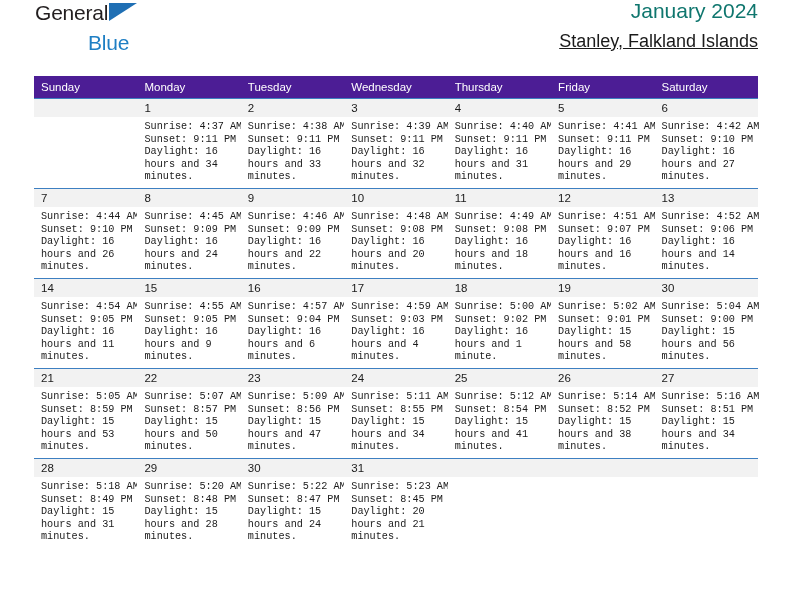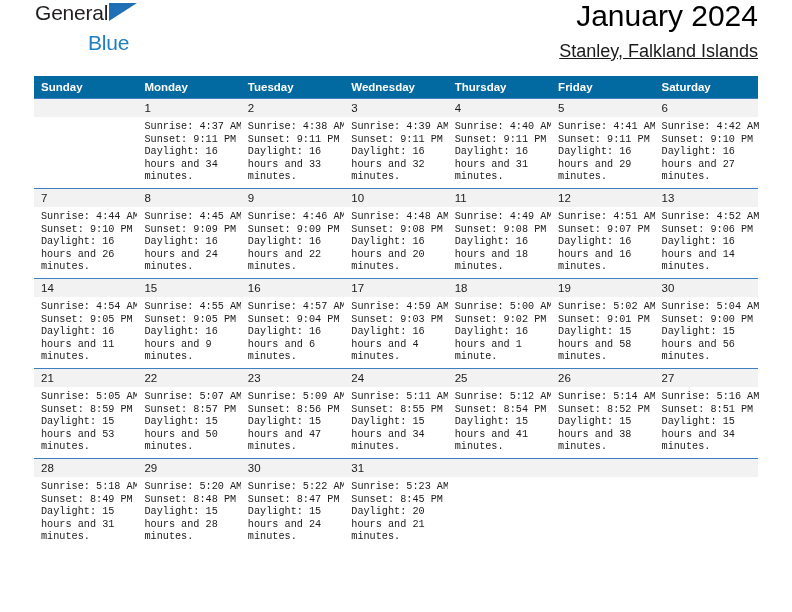--- a/index.html
+++ b/index.html
@@ -63,22 +63,22 @@
     height: 0;
     border-left: 28px solid #1f6fb4;
     border-bottom: 18px solid transparent;
   }
   .title-block {
     text-align: right;
     flex: 0 0 auto;
     padding-top: 0;
   }
   .cal-title {
-    font-size: 30px;
-    color: #000000;
+    font-size: 21px;
+    color: #0f766e;
     line-height: 1.05;
     white-space: nowrap;
   }
   .cal-subtitle {
     font-size: 18px;
     color: #1a1a1a;
     margin-top: 9px;
     white-space: nowrap;
     text-decoration: underline;
   }
@@ -86,24 +86,24 @@
   
   .calendar {
     width: 724px;
     border-collapse: collapse;
     table-layout: fixed;
     margin-top: 4px;
   }
   .calendar col { width: 103.43px; }
 
   thead th {
-    background: #0369a1;
+    background: #4c1d95;
     color: #ffffff;
     font-size: 11.5px;
-    font-weight: bold;
+    font-weight: normal;
     text-align: left;
     padding: 5px 0 5px 7px;
     height: 18px;
     box-sizing: border-box;
     border: none;
   }
 
   tbody td {
     vertical-align: top;
     padding: 0;

